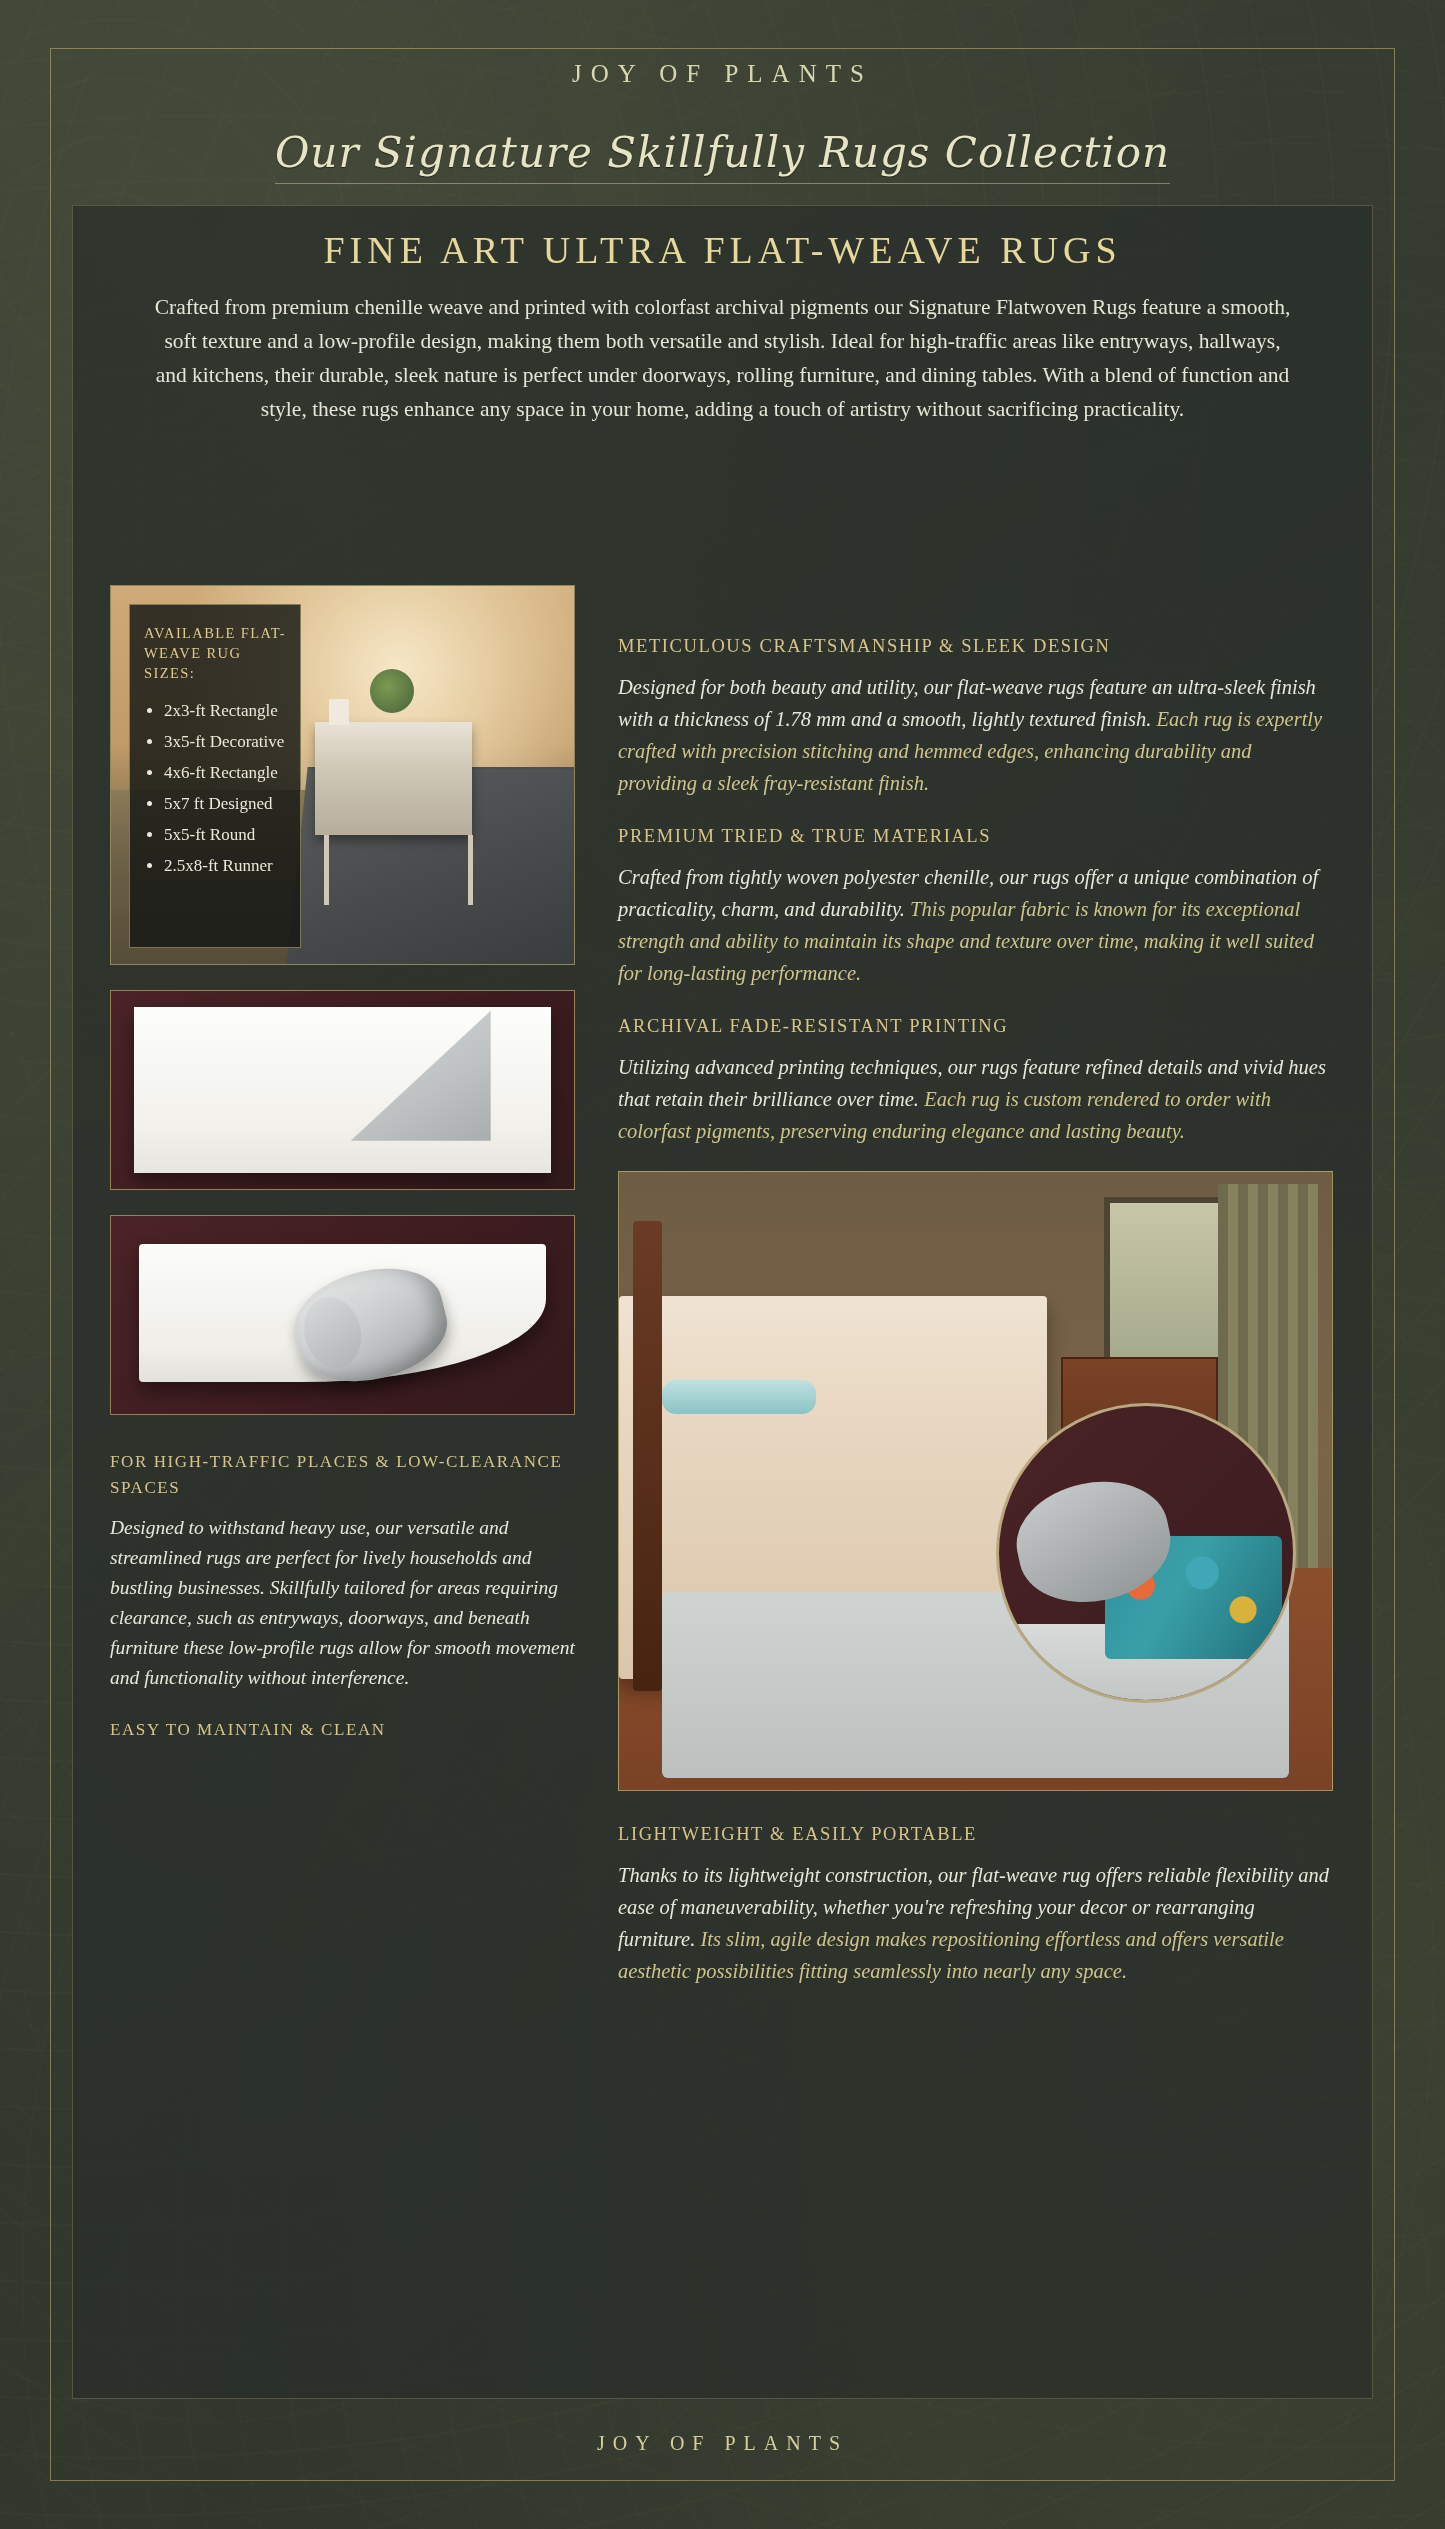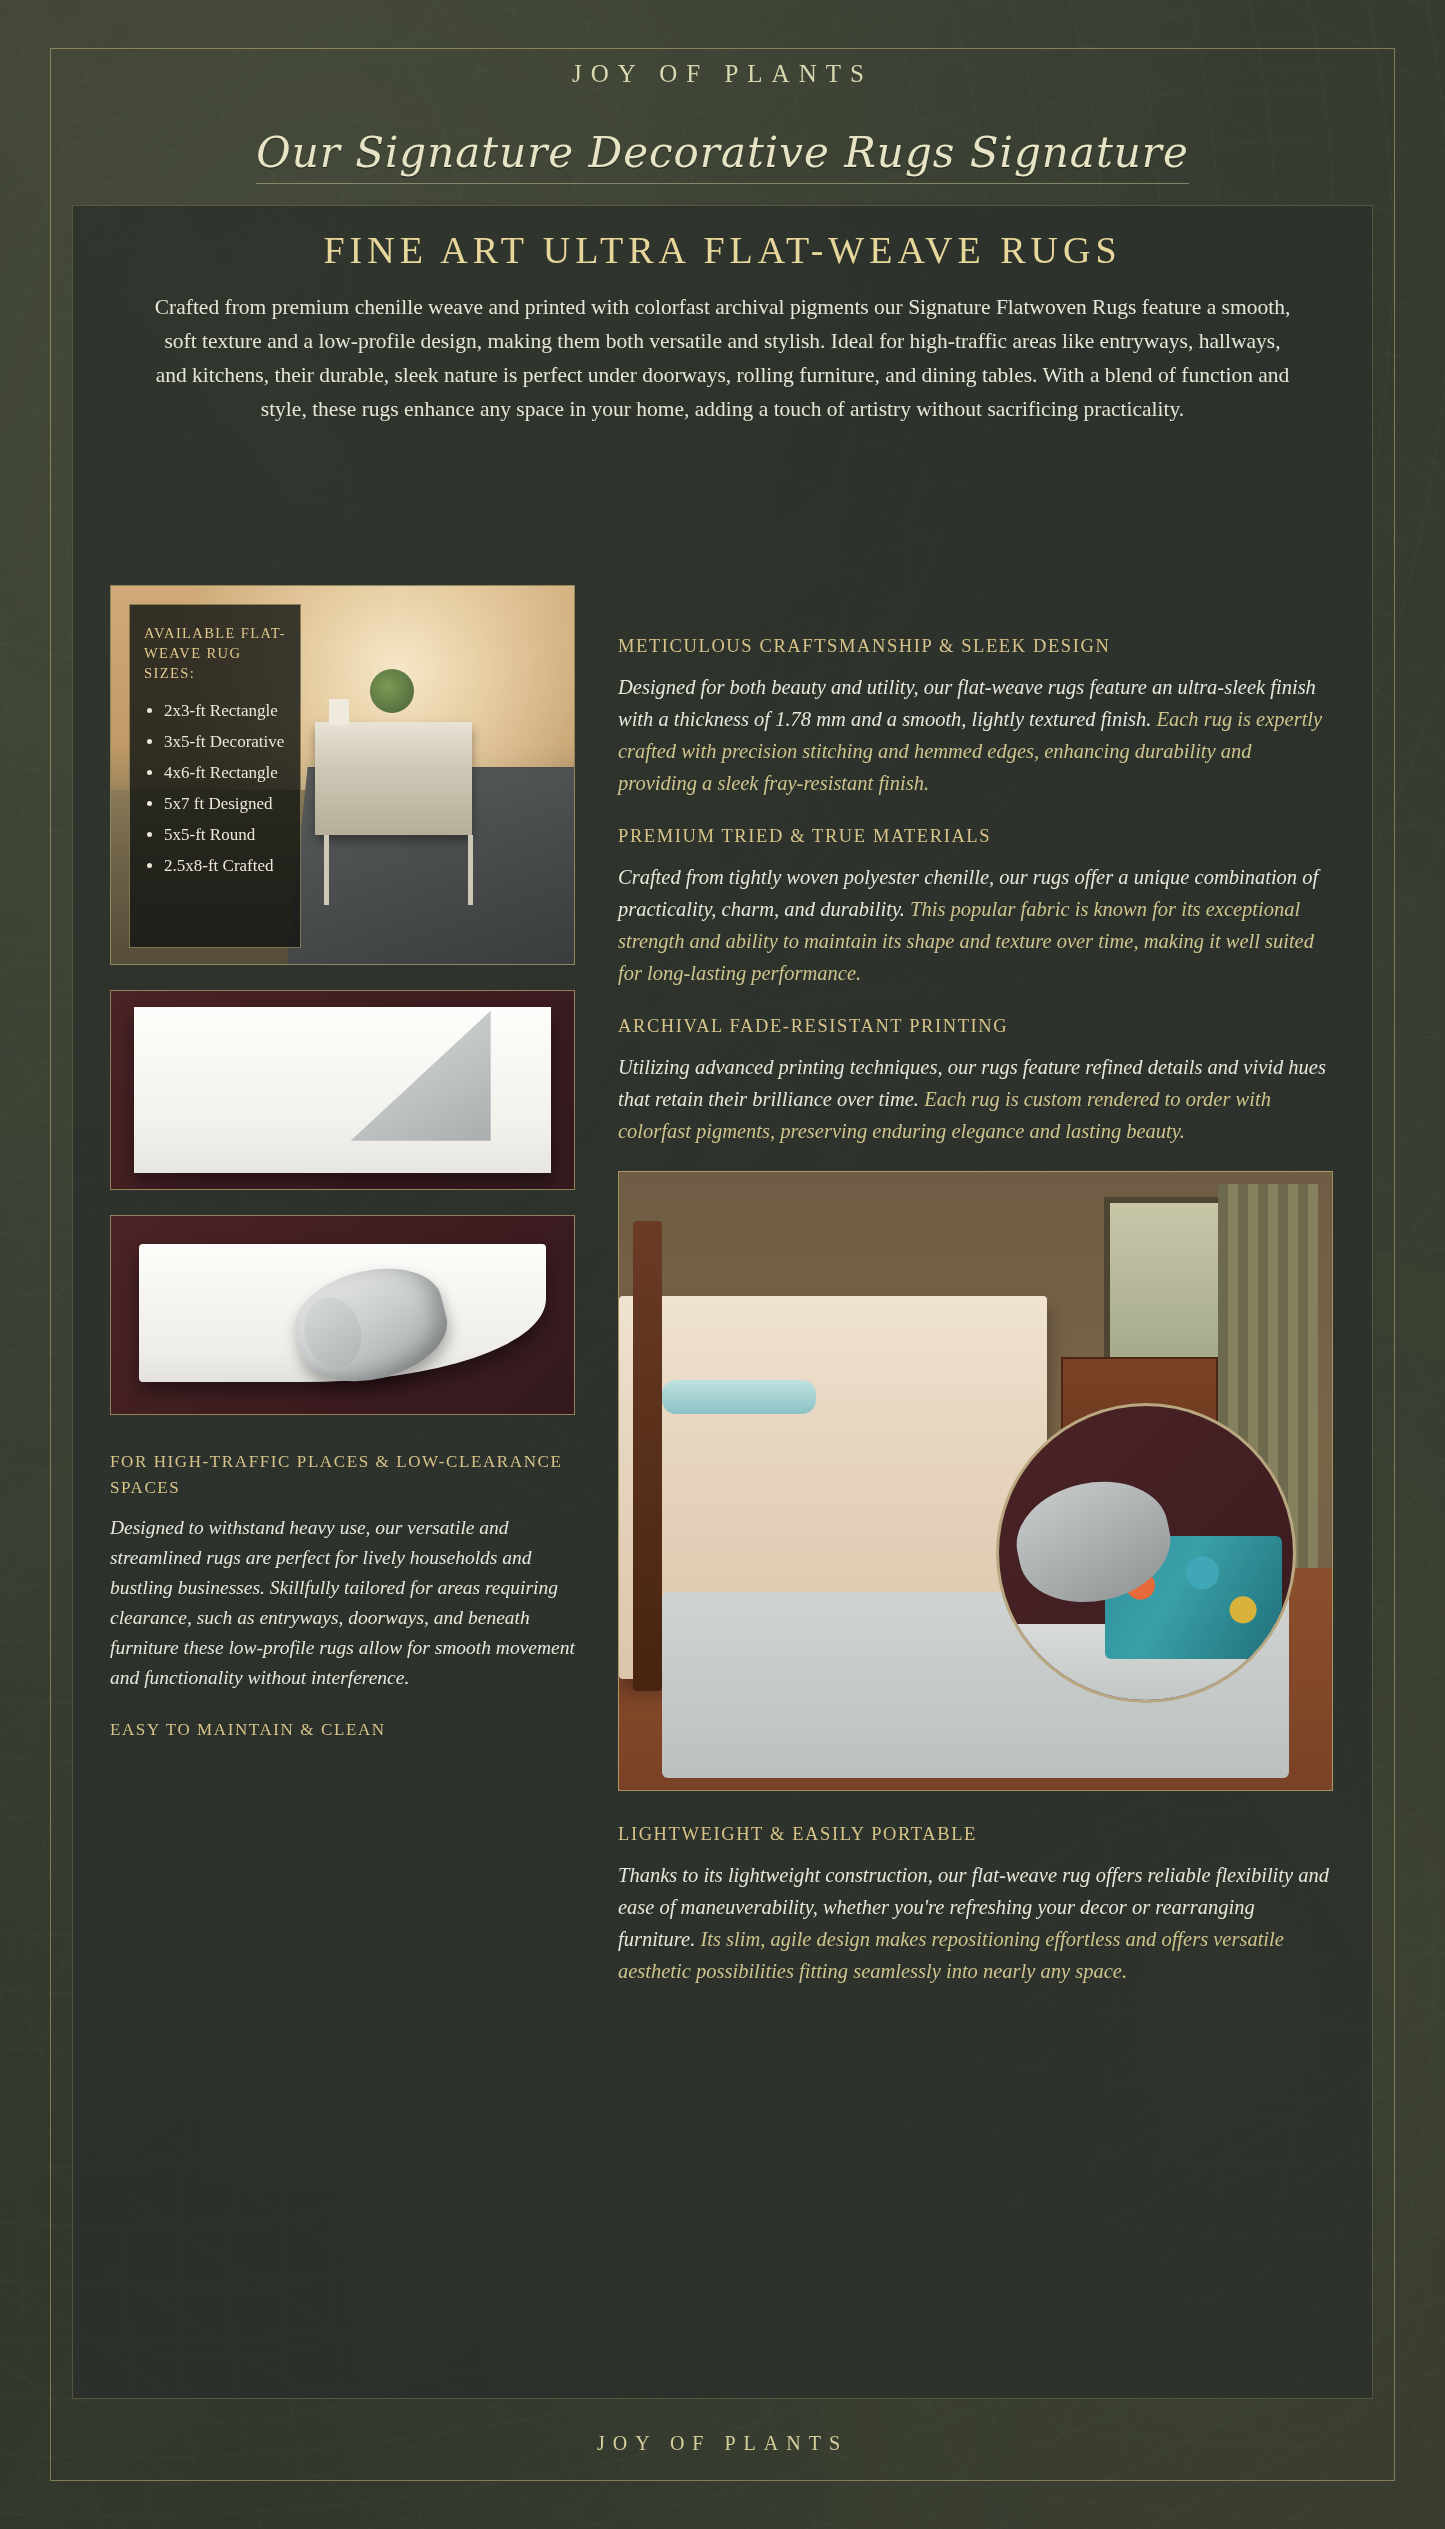--- a/index.html
+++ b/index.html
@@ -324,21 +324,21 @@
 </style>
 </head>
 <body>
 
 <div class="page">
   <div class="botanical"></div>
   <div class="frame"></div>
 
   <div class="brand-top">JOY OF PLANTS</div>
   <div class="script-title">
-    <span class="u">Our Signature Decorative Rugs Signature</span>
+    <span class="u">Our Signature Skillfully Rugs Collection</span>
   </div>
 
   <div class="panel"></div>
 
   <div class="main-title">FINE ART ULTRA FLAT-WEAVE RUGS</div>
   <div class="intro">Crafted from premium chenille weave and printed with colorfast archival pigments our Signature Flatwoven Rugs feature a smooth, soft texture and a low-profile design, making them both versatile and stylish. Ideal for high-traffic areas like entryways, hallways, and kitchens, their durable, sleek nature is perfect under doorways, rolling furniture, and dining tables. With a blend of function and style, these rugs enhance any space in your home, adding a touch of artistry without sacrificing practicality.</div>
 
   <div class="col-left">
 
     <div class="imgbox hall">
@@ -350,21 +350,21 @@
       <div class="hall-plant"></div>
 
       <div class="sizes-card">
         <div class="sizes-title">AVAILABLE FLAT-WEAVE RUG SIZES:</div>
         <ul class="sizes-list">
           <li>2x3-ft Rectangle</li>
           <li>3x5-ft Decorative</li>
           <li>4x6-ft Rectangle</li>
           <li>5x7 ft Designed</li>
           <li>5x5-ft Round</li>
-          <li>2.5x8-ft Crafted</li>
+          <li>2.5x8-ft Runner</li>
         </ul>
       </div>
     </div>
 
     <div style="height:25px"></div>
 
     <div class="imgbox rugcorner">
       <div class="sheet"></div>
       <div class="fold"></div>
     </div>

